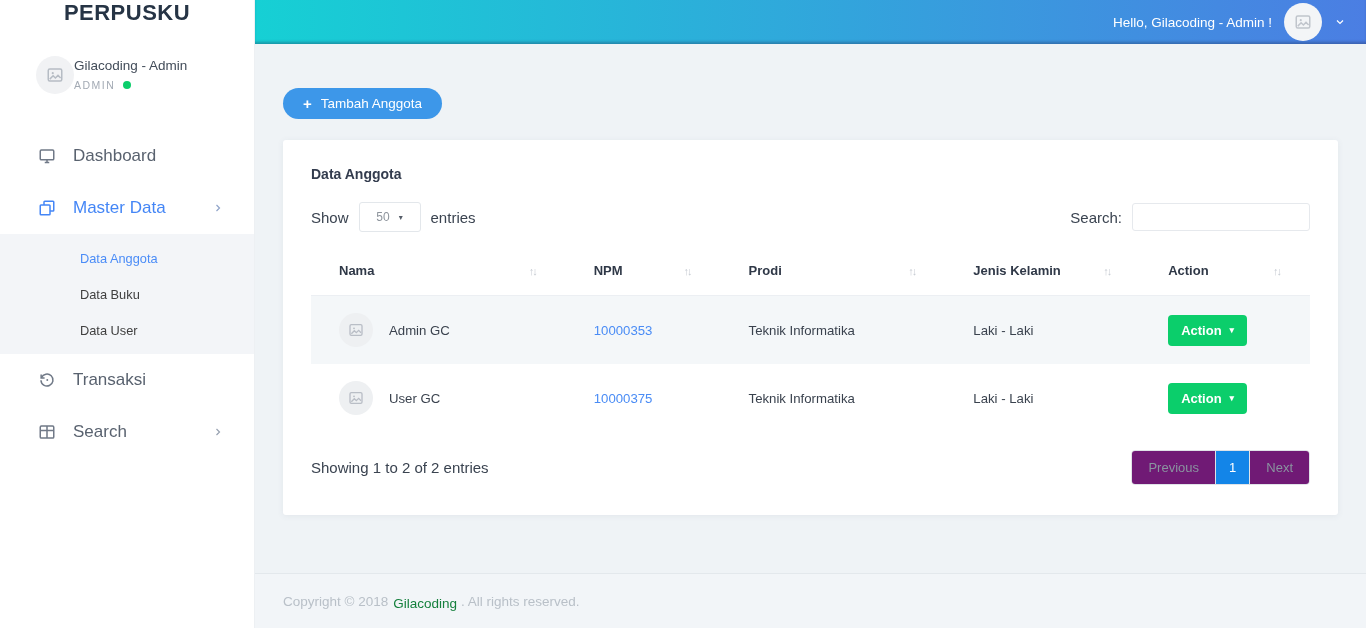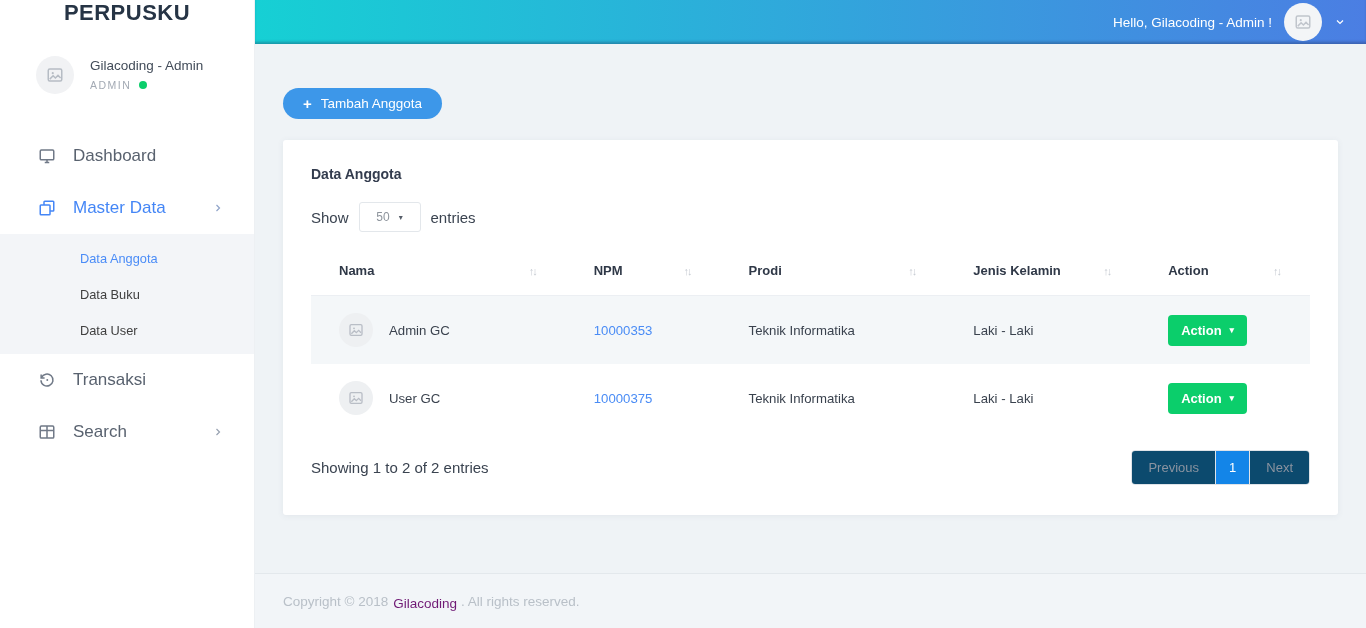--- a/index.html
+++ b/index.html
@@ -15,21 +15,21 @@
 
   
   .sidebar {
     position:absolute; left:0; top:0; bottom:0; width:255px;
     background:#ffffff; border-right:1px solid #edf0f3; z-index:6;
   }
   .brand {
     text-align:center; 
     font-size:22px; font-weight:700; color:#263445; letter-spacing:.5px;
   }
-  .side-user { display:flex; align-items:flex-start; padding:30px 16px 0 36px; gap:16px; }
+  .side-user { display:flex; align-items:flex-start; padding:30px 16px 0 36px; gap:0; }
   .avatar-circle {
     border-radius:50%; background:#f1f2f4;
     display:flex; align-items:center; justify-content:center; flex:0 0 auto;
   }
   .side-user .avatar-circle { width:38px; height:38px; }
   .side-user-name { font-size:13.5px; color:#424c59; font-weight:500; padding-top:2px; }
   .side-user-role { margin-top:6px; font-size:10.5px; letter-spacing:1.5px; color:#a3aab4; display:flex; align-items:center; gap:8px; }
   .online-dot { width:8px; height:8px; border-radius:50%; background:#0bce6b; display:inline-block; }
 
   .nav { margin-top:36px; }
@@ -104,33 +104,33 @@
     background:#0bce6b; color:#fff; border:none; border-radius:4px;
     padding:8px 13px; font-size:13px; font-weight:600; font-family:inherit;
     display:inline-flex; align-items:center; gap:8px; cursor:pointer;
   }
   .btn-action .caret { font-size:9px; }
 
   .bottomrow { margin-top:18px; display:flex; justify-content:space-between; align-items:center; }
   .info-text { font-size:15px; color:#3a4350; }
   .pagination { display:inline-flex; border:1px solid #dfe3e8; border-radius:4px; overflow:hidden; background:#fff; }
   .page-btn {
-    padding:9px 16px; font-size:13px; color:#8a93a0; background:#0c4a6e;
+    padding:9px 16px; font-size:13px; color:#8a93a0; background:#701a75;
     border:none; border-right:1px solid #dfe3e8; font-family:inherit; cursor:pointer;
   }
   .page-btn:last-child { border-right:none; }
   .page-btn.current { background:#1385e8; color:#fff; padding:9px 13px; }
 
   .footer {
     position:absolute; left:0; right:0; bottom:0; height:55px;
     border-top:1px solid #e3e8ec; background:#f2f5f8;
     display:flex; align-items:center; padding-left:28px;
     font-size:13.5px; color:#b9c0c8;
   }
-  .footer a { color:#701a75; text-decoration:none; margin:4px 4px 0 5px; cursor:pointer; }
+  .footer a { color:#15803d; text-decoration:none; margin:4px 4px 0 5px; cursor:pointer; }
 </style>
 </head>
 <body>
 
 <aside class="sidebar">
   <div class="brand">PERPUSKU</div>
 
   <div class="side-user">
     <span class="avatar-circle">
       <svg width="18" height="18" viewBox="0 0 24 24" fill="none" stroke="#b6bcc4" stroke-width="2">
@@ -228,20 +228,24 @@
 
     <div class="controls">
       <div class="ctrl-left">
         <span>Show</span>
         <span class="length-select">
           <span>50</span>
           <span class="caret">▾</span>
         </span>
         <span>entries</span>
       </div>
+      <div class="ctrl-right">
+        <span>Search:</span>
+        <input class="search-input" type="text" style="">
+      </div>
     </div>
 
     <table class="data">
       <colgroup>
         <col style="width:25.5%">
           <col style="width:15.5%">
           <col style="width:22.5%">
           <col style="width:19.5%">
           <col style="width:17%">
       </colgroup>

